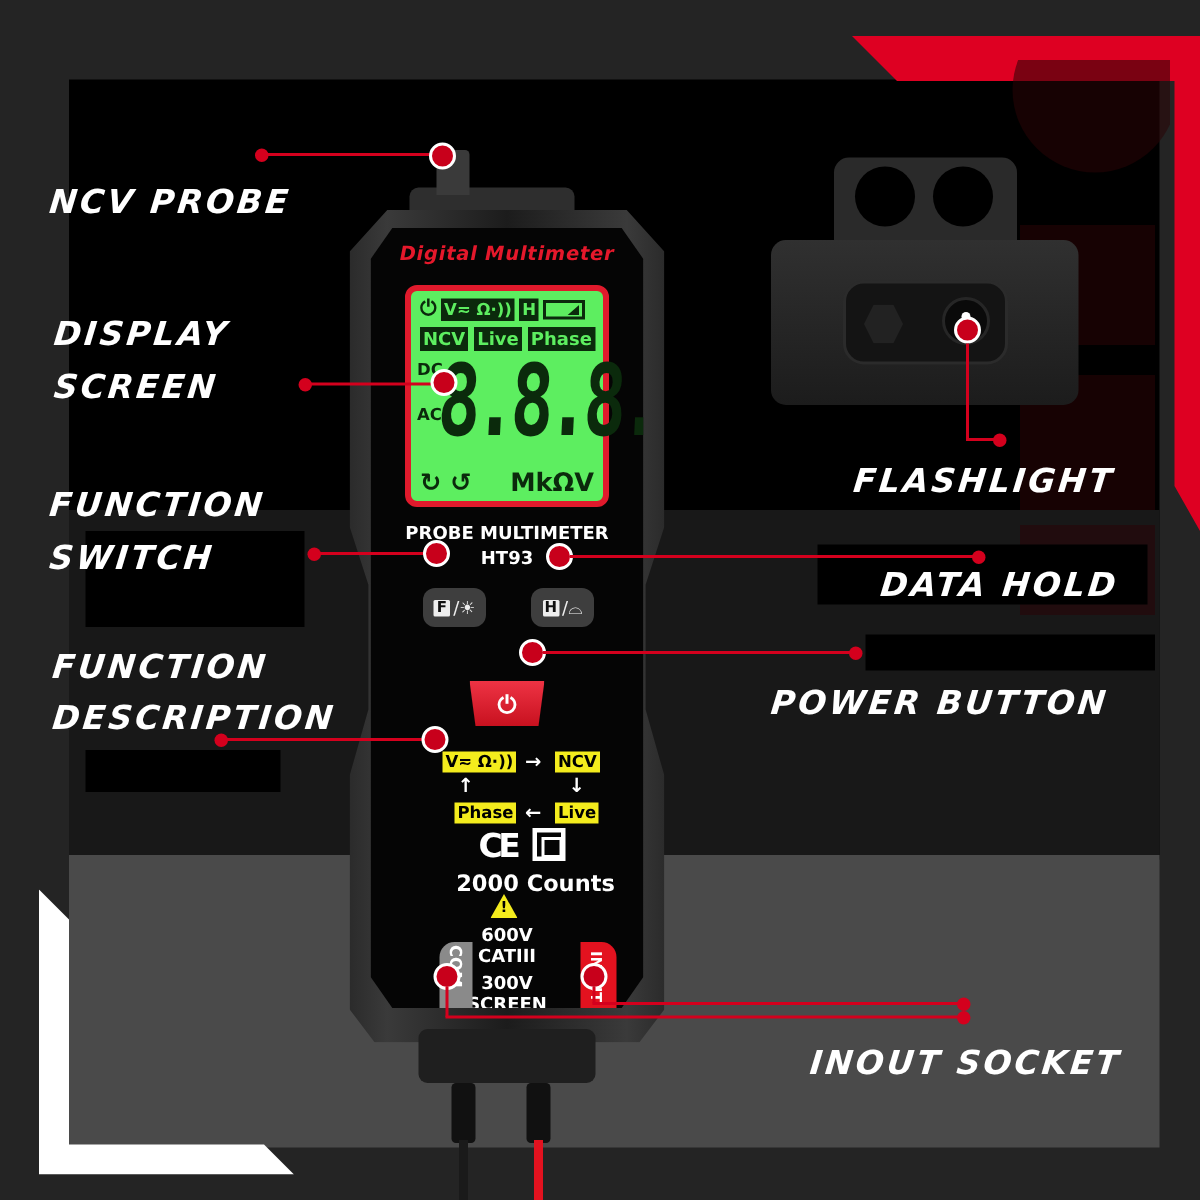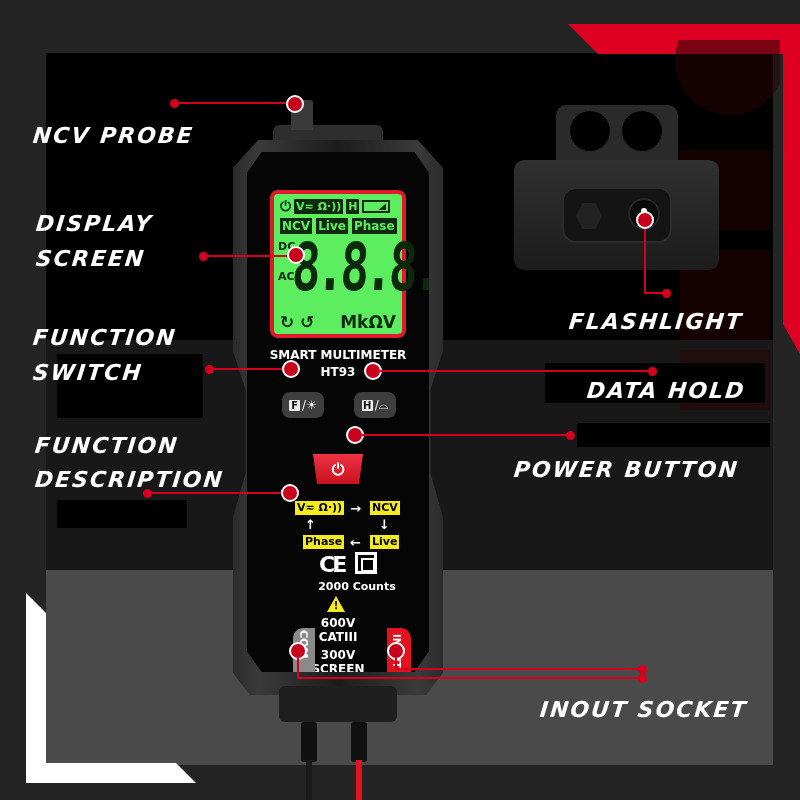--- a/index.html
+++ b/index.html
@@ -61,21 +61,21 @@
   .power-btn { position: absolute; left: 66px; top: 302px; width: 50px; height: 30px; background: linear-gradient(#ee3344,#c8111f);
                clip-path: polygon(0 0,100% 0,92% 100%,8% 100%); display:flex; align-items:center; justify-content:center; color: #fff; font-size: 16px; font-weight: 900; }
 
   .fd-tag { position: absolute; background: #f4ec1d; color: #000; font-weight: 900; font-size: 11px; height: 14px; line-height: 14px; padding: 0 2px; }
   .fd-arrow { position: absolute; color: #fff; font-size: 13px; font-weight: 900; line-height: 13px; }
 
   .cert { position: absolute; color: #fff; font-weight: 700; }
   .ce { left: 72px; top: 400px; font-size: 22px; letter-spacing: -3px; }
   .dbl-ins { position: absolute; left: 108px; top: 400px; width: 22px; height: 22px; border: 3px solid #fff; }
   .dbl-ins::after { content:""; position:absolute; left:3px; top:3px; width:10px; height:10px; border:2px solid #fff; }
-  .counts { left: 0; width: 220px; text-align: center; top: 428px; font-size: 11px; }
+  .counts { left: 0; width: 220px; text-align: center; top: 428px; font-size: 15px; }
 
   .warn { position: absolute; left: 80px; top: 444px; width: 18px; height: 16px; background: #f4ec1d; clip-path: polygon(50% 0,100% 100%,0 100%); color:#000; font-size:10px; text-align:center; line-height:19px; font-weight:900; }
   .cat { position: absolute; left: 0; width: 182px; text-align: center; color: #fff; font-weight: 700; font-size: 12px; line-height: 14px; }
   .com-tab { position: absolute; left: 46px; top: 476px; width: 22px; height: 66px; background: #8a8a8a; border-radius: 10px 0 0 0; }
   .com-text { position: absolute; left: 50px; top: 478px; color: #fff; font-weight: 700; font-size: 11px; writing-mode: vertical-rl; }
   .in-tab { position: absolute; left: 140px; top: 476px; width: 24px; height: 66px; background: #e3121f; border-radius: 0 10px 0 0; }
   .in-text { position: absolute; left: 144px; top: 482px; color: #fff; font-weight: 700; font-size: 10px; writing-mode: vertical-rl; }
   .ground { position: absolute; left: 83px; top: 518px; color: #fff; font-size: 16px; }
 
   .plug { position: absolute; top: 576px; width: 118px; height: 36px; left: 46px; background: #1f1f1f; border-radius: 6px; }
@@ -119,20 +119,21 @@
 <div class="fl-plate" style="left:562px;top:187px;"></div>
 <div class="fl-hex" style="left:576px;top:203px;"></div>
 <div class="fl-lens" style="left:628px;top:198px;"></div>
 <div class="fl-led" style="left:641px;top:208px;"></div>
 
 <div class="device">
   <div class="probe-base"></div>
   <div class="probe-tip"></div>
   <div class="body-shell"></div>
   <div class="face">
+    <div class="brand">Digital Multimeter</div>
 
     <div class="lcd">
       <div class="lcd-row1">
         <span class="lcd-ico">⏻</span>
         <span class="lcd-tag">V≂ Ω·))</span>
         <span class="lcd-tag">H</span>
         <span class="battery"></span>
       </div>
       <div class="lcd-row2">
         <span class="lcd-tag">NCV</span>
@@ -144,21 +145,21 @@
         <div style="height:16px"></div>
         <div>AC</div>
       </div>
       <div class="lcd-digits">8.8.8.8</div>
       <div class="lcd-bottom">
         <span>↻ ↺</span>
         <span>MkΩV</span>
       </div>
     </div>
 
-    <div class="model-title">SMART MULTIMETER</div>
+    <div class="model-title">PROBE MULTIMETER</div>
     <div class="model-code">HT93</div>
 
     <div class="key key-func">
       <span class="badge">F</span>
       <span class="sym">/☀</span>
     </div>
     <div class="key key-hold">
       <span class="badge">H</span>
       <span class="sym">/⌓</span>
     </div>

